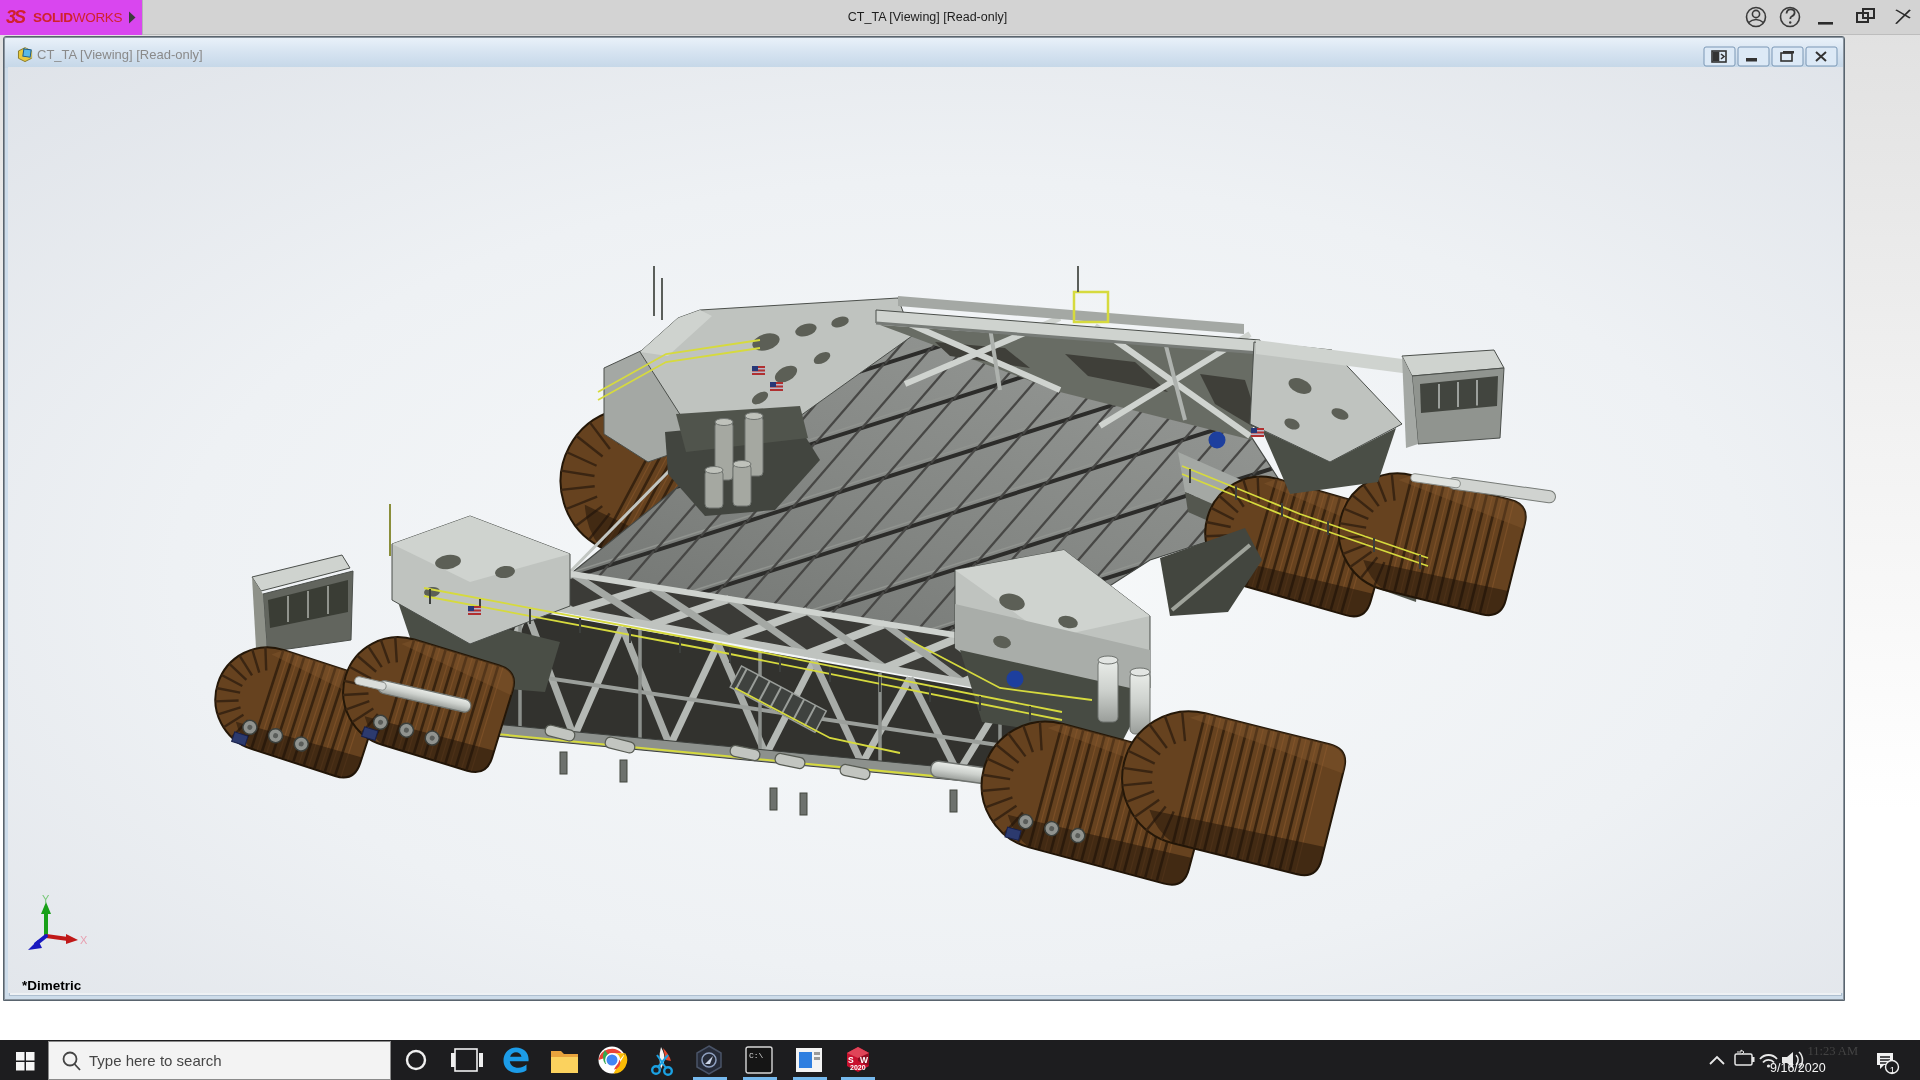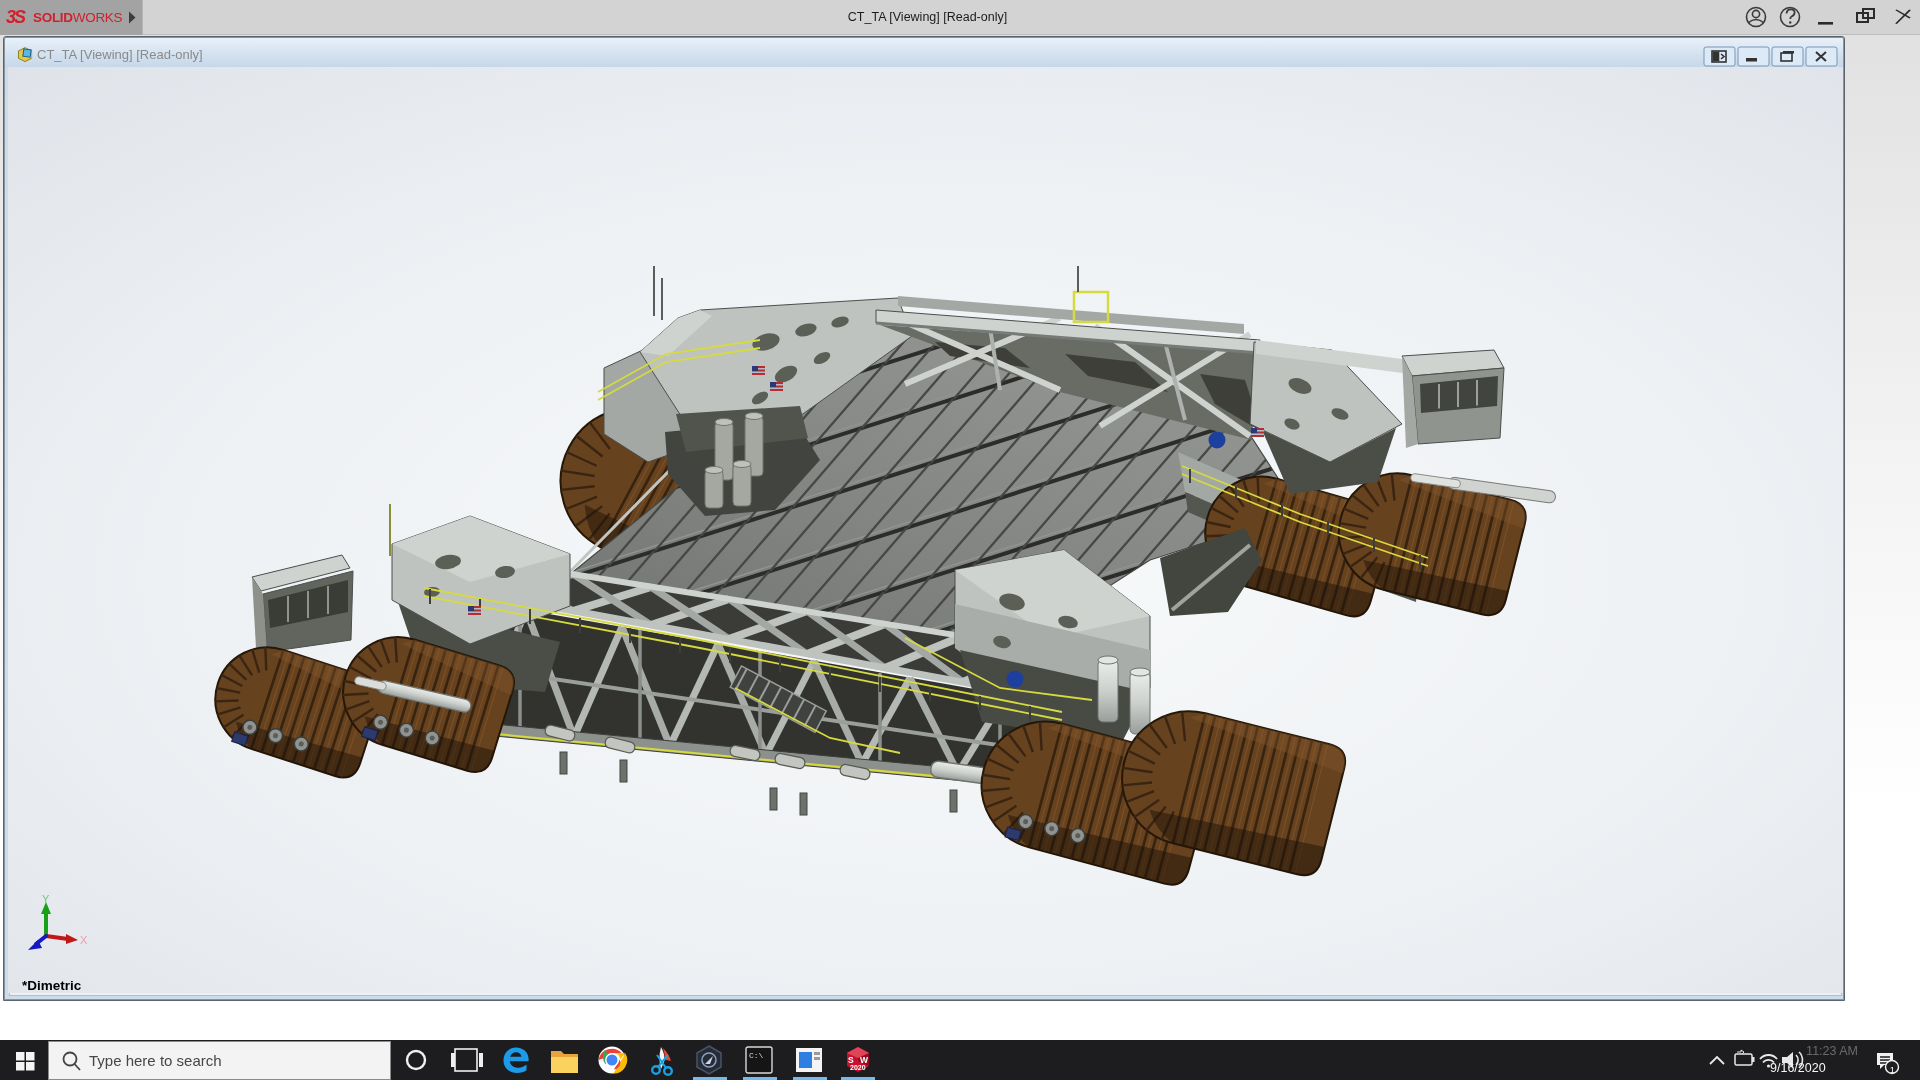--- a/index.html
+++ b/index.html
@@ -1,17 +1,17 @@
 <!DOCTYPE html>
 <html><head><meta charset="utf-8"><style>
 * { margin:0; padding:0; box-sizing:border-box; }
 html,body { width:1920px; height:1080px; overflow:hidden; font-family:"Liberation Sans", sans-serif; }
 #app { position:absolute; inset:0; background:linear-gradient(180deg,#e0e0e0 0%,#f2f2f2 40%,#ffffff 75%); }
 #topbar { position:absolute; left:0; top:0; width:1920px; height:35px; background:#d3d3d3; border-bottom:1px solid #bdbdbd; }
-#logobox { position:absolute; left:0; top:0; width:143px; height:35px; background:#a3a3a3; border-right:1px solid #b5b5b5; }
+#logobox { position:absolute; left:0; top:0; width:143px; height:35px; background:#d946ef; border-right:1px solid #b5b5b5; }
 #apptitle { position:absolute; left:0; top:0; width:1855px; height:35px; text-align:center; line-height:35px; font-size:12.5px; color:#1c1c1c; }
 #win { position:absolute; left:3px; top:36px; width:1842px; height:965px; border:1px solid #59646e; border-radius:3px 3px 0 0; background:#cddcea; box-shadow: 0 0 0 1px #8a949e inset; }
 #wtitle { position:absolute; left:1px; top:1px; width:1838px; height:30px; background:linear-gradient(180deg,#e9f1f9 0%,#d7e4f1 45%,#c5d7e8 100%); border-radius:2px 2px 0 0; }
 #wtext { position:absolute; left:32px; top:9px; font-size:13px; color:#8a8a8a; }
 #vp { position:absolute; left:5px; top:31px; width:1833px; height:928px; background:#eef1f4; border:1px solid #aebfd0; }
 #taskbar { position:absolute; left:0; top:1040px; width:1920px; height:40px; background:#1d1d1f; }
 #search { position:absolute; left:48px; top:1041px; width:343px; height:39px; background:#f3f3f3; border:1px solid #8a8a8a; }
 #search span { position:absolute; left:40px; top:10px; font-size:15px; color:#464646; filter:grayscale(1); }
 .underl { position:absolute; top:1077px; height:3px; width:34px; background:#76b9ed; }
 </style></head><body>
@@ -985,15 +985,15 @@
   <g fill="#e8e8e8">
     <path d="M122 17 l5 0 l6 -5 l0 16 l-6 -5 l-5 0 z"></path>
     <path d="M136 15 a7 7 0 0 1 0 10 M139 12 a11 11 0 0 1 0 16" stroke="#e8e8e8" stroke-width="1.6" fill="none"></path>
   </g>
   <g>
    <path d="M217 13 l16 0 l0 12 l-9 0 l-4 4 l0 -4 l-3 0 z" fill="#f2f2f2"></path>
    <path d="M220 17 l10 0 M220 20 l10 0 M220 23 l7 0" stroke="#1d1d1f" stroke-width="1.4"></path>
    <circle cx="232" cy="27" r="6.5" fill="#1d1d1f" stroke="#f2f2f2" stroke-width="1.4"></circle>
   </g>
 </svg>
-<div style="position:absolute;left:1770px;top:1044px;width:88px;text-align:right;font-size:12.5px;color:#4d7c0f;filter:grayscale(1);">11:23 AM</div>
+<div style="position:absolute;left:1770px;top:1044px;width:88px;text-align:right;font-size:12.5px;color:#a21caf;filter:grayscale(1);font-family:Liberation Serif, serif;">11:23 AM</div>
 <div style="position:absolute;left:1770px;top:1061px;width:88px;text-align:left;font-size:12.5px;color:#f5f5f5;filter:grayscale(1);">9/16/2020</div>
 <div style="position:absolute;left:1888px;top:1064px;width:9px;text-align:center;font-size:9.5px;color:#f5f5f5;filter:grayscale(1);">1</div>
 
 </body></html>

